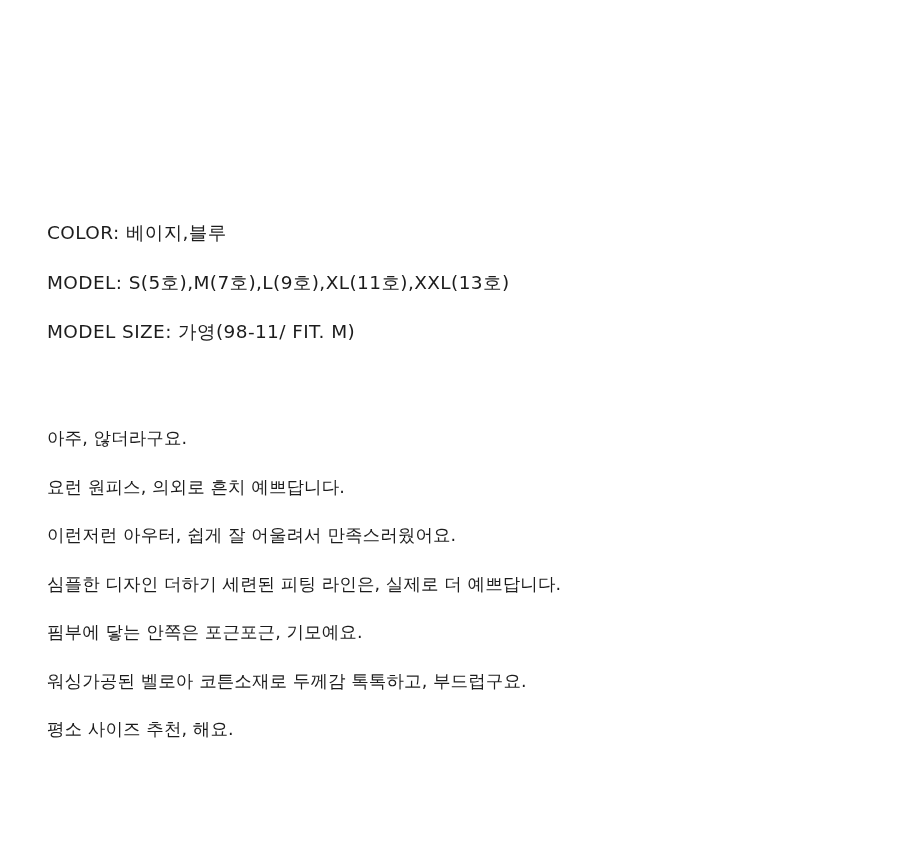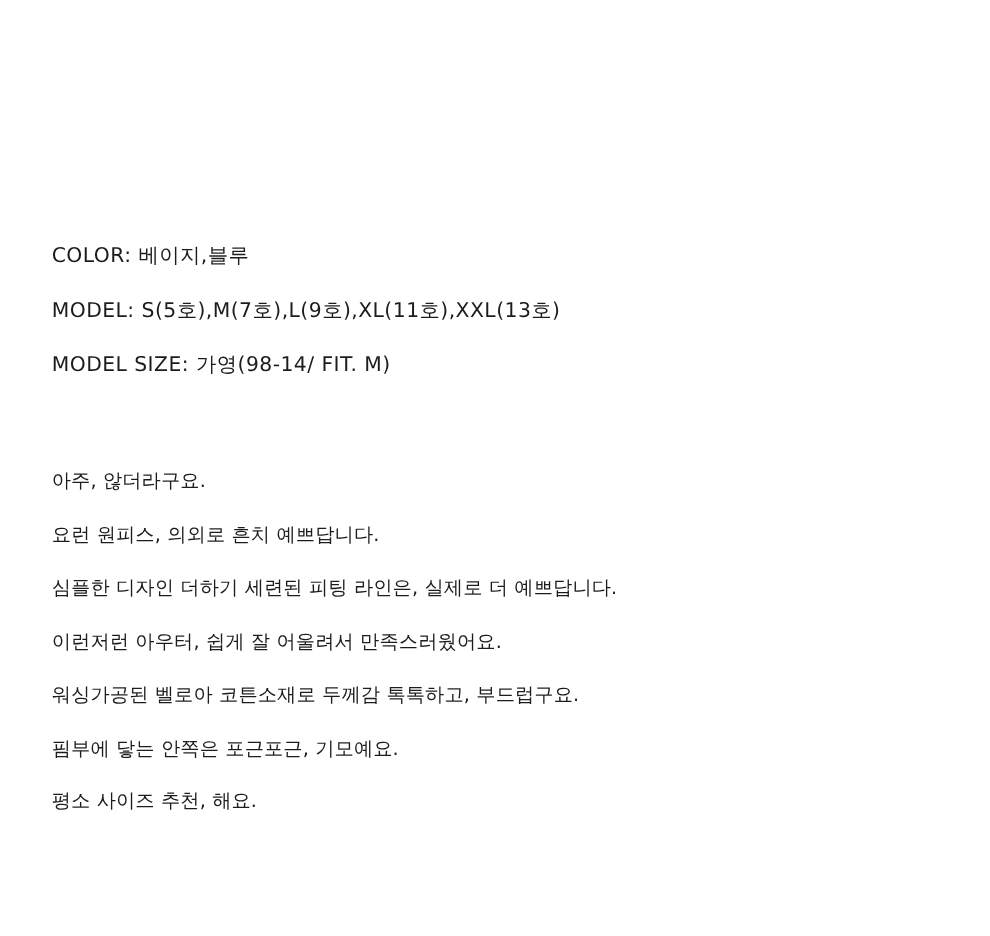--- a/index.html
+++ b/index.html
@@ -55,26 +55,26 @@
   }
 </style>
 </head>
 <body>
 
 <div class="page">
 
   <div class="spec-block">
     <div class="spec-line">COLOR: 베이지,블루</div>
     <div class="spec-line">MODEL: S(5호),M(7호),L(9호),XL(11호),XXL(13호)</div>
-    <div class="spec-line">MODEL SIZE: 가영(98-14/ FIT. M)</div>
+    <div class="spec-line">MODEL SIZE: 가영(98-11/ FIT. M)</div>
   </div>
 
   <div class="desc-block">
     <div class="desc-line">아주, 않더라구요.</div>
     <div class="desc-line">요런 원피스, 의외로 흔치 예쁘답니다.</div>
+    <div class="desc-line">이런저런 아우터, 쉽게 잘 어울려서 만족스러웠어요.</div>
     <div class="desc-line">심플한 디자인 더하기 세련된 피팅 라인은, 실제로 더 예쁘답니다.</div>
-    <div class="desc-line">이런저런 아우터, 쉽게 잘 어울려서 만족스러웠어요.</div>
+    <div class="desc-line">핌부에 닿는 안쪽은 포근포근, 기모예요.</div>
     <div class="desc-line">워싱가공된 벨로아 코튼소재로 두께감 톡톡하고, 부드럽구요.</div>
-    <div class="desc-line">핌부에 닿는 안쪽은 포근포근, 기모예요.</div>
     <div class="desc-line">평소 사이즈 추천, 해요.</div>
   </div>
 
 </div>
 
 </body></html>

